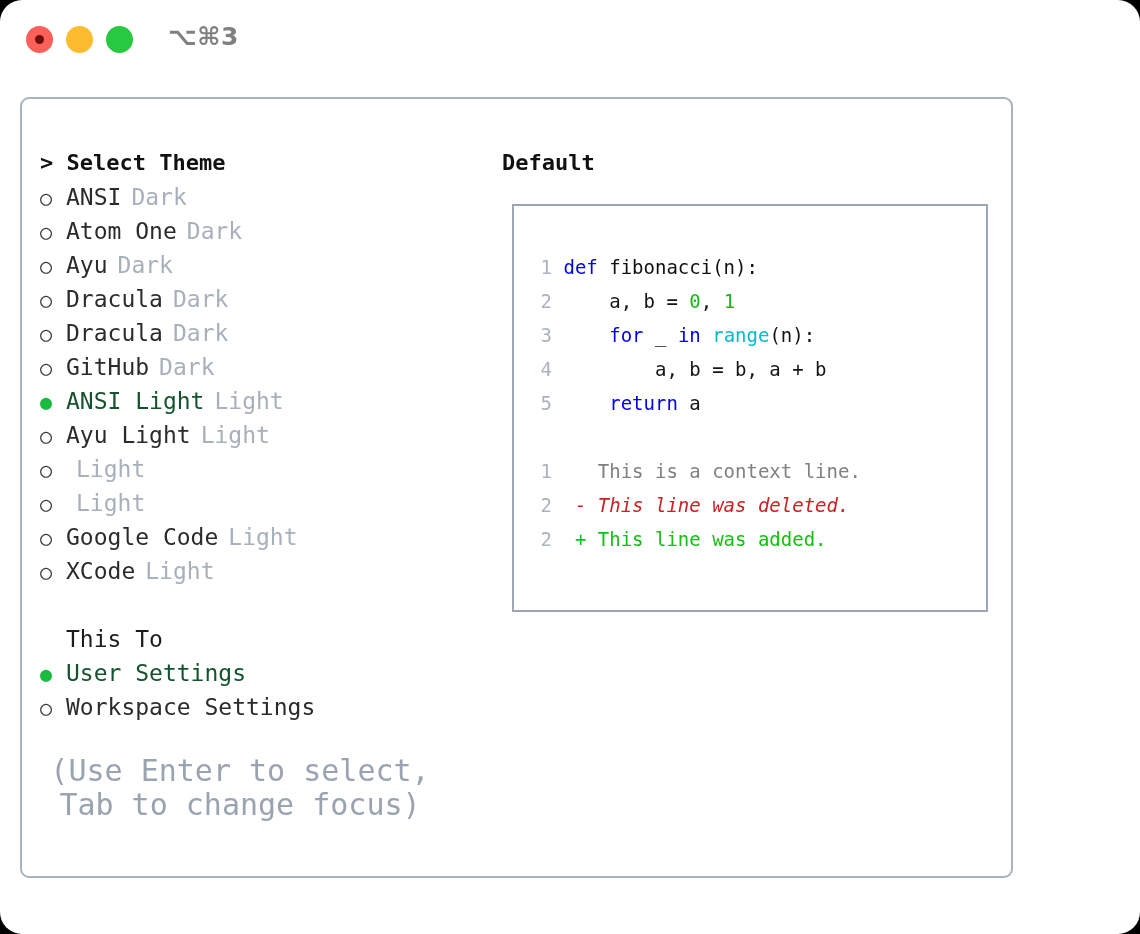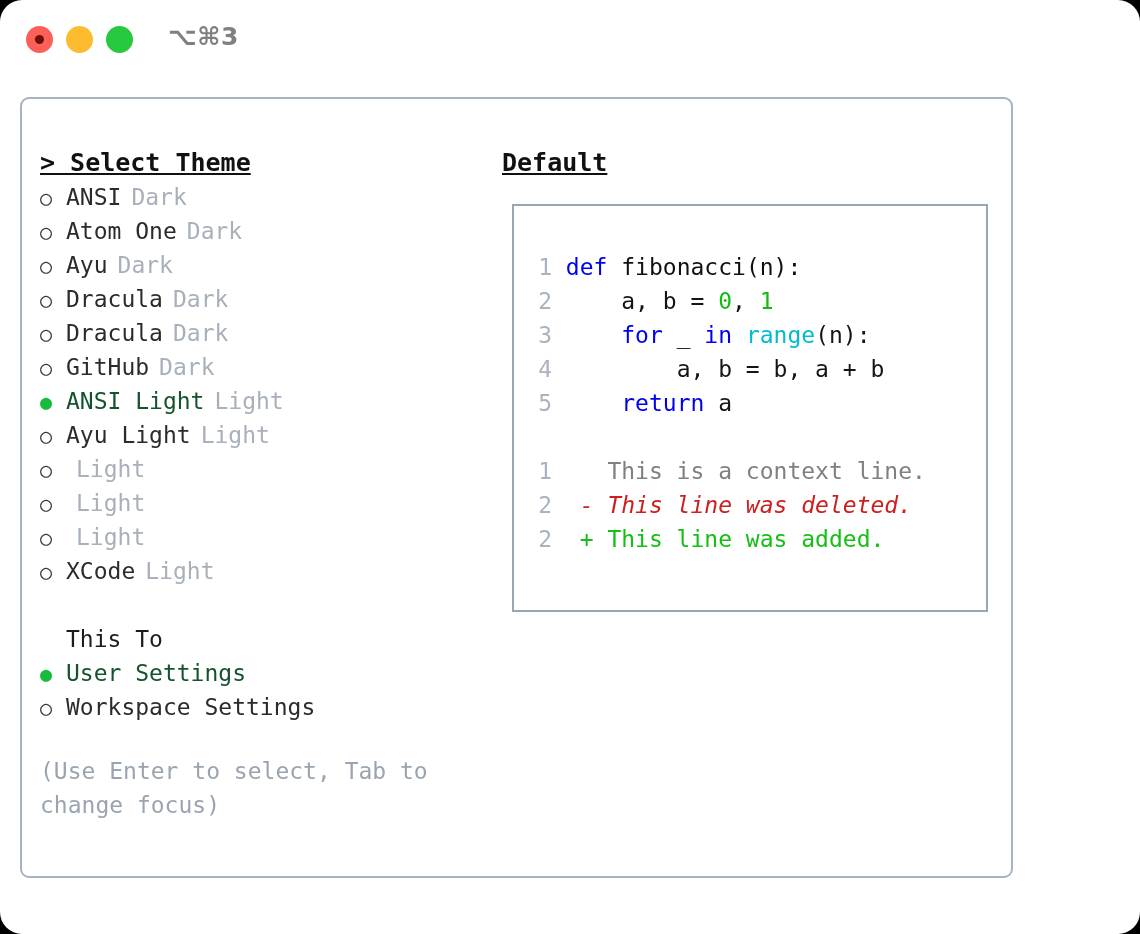--- a/index.html
+++ b/index.html
@@ -75,26 +75,25 @@
   }
 
   
   #left-col {
     position: absolute;
     left: 18px;
     top: 47px;
     width: 450px;
   }
   .section-title {
-    font-size: 25px;
+    font-size: 22px;
     font-weight: bold;
     color: #111111;
     line-height: 34px;
     white-space: pre;
-    text-decoration: underline;
   }
   .opt-row {
     display: flex;
     align-items: baseline;
     line-height: 34px;
     height: 34px;
     white-space: pre;
     font-size: 23px;
   }
   .bullet {
@@ -114,24 +113,25 @@
     margin-left: 26px;
     font-size: 23px;
     color: #1c1c1c;
     line-height: 34px;
     height: 34px;
     white-space: pre;
   }
   .spacer-row { height: 34px; }
   #hint {
     margin-top: 30px;
-    font-size: 23px;
+    font-size: 30px;
     line-height: 34px;
     color: #9aa4b1;
     width: 400px;
+    text-align: center;
   }
 
   
   #right-col {
     position: absolute;
     left: 480px;
     top: 47px;
     width: 490px;
   }
   #preview-box {
@@ -141,21 +141,21 @@
     width: 476px;
     height: 408px;
     border: 2px solid #9aa6b4;
     box-sizing: border-box;
     background: #ffffff;
   }
   #code {
     position: absolute;
     left: 16px;
     top: 44px;
-    font-size: 23px;
+    font-size: 19px;
     line-height: 34px;
     white-space: pre;
   }
   .code-line { white-space: pre; height: 34px; }
   .lnum {
     display: inline-block;
     width: 22px;
     text-align: right;
     color: #aab3bf;
   }
@@ -190,21 +190,21 @@
           <div class="opt-row"><span class="bullet">○</span><span class="opt-label">ANSI</span><span class="opt-kind">Dark</span></div>
           <div class="opt-row"><span class="bullet">○</span><span class="opt-label">Atom One</span><span class="opt-kind">Dark</span></div>
           <div class="opt-row"><span class="bullet">○</span><span class="opt-label">Ayu</span><span class="opt-kind">Dark</span></div>
           <div class="opt-row"><span class="bullet">○</span><span class="opt-label">Dracula</span><span class="opt-kind">Dark</span></div>
           <div class="opt-row"><span class="bullet">○</span><span class="opt-label">Dracula</span><span class="opt-kind">Dark</span></div>
           <div class="opt-row"><span class="bullet">○</span><span class="opt-label">GitHub</span><span class="opt-kind">Dark</span></div>
           <div class="opt-row selected"><span class="bullet">●</span><span class="opt-label">ANSI Light</span><span class="opt-kind">Light</span></div>
           <div class="opt-row"><span class="bullet">○</span><span class="opt-label">Ayu Light</span><span class="opt-kind">Light</span></div>
           <div class="opt-row"><span class="bullet">○</span><span class="opt-kind">Light</span></div>
           <div class="opt-row"><span class="bullet">○</span><span class="opt-kind">Light</span></div>
-          <div class="opt-row"><span class="bullet">○</span><span class="opt-kind">Light</span></div>
+          <div class="opt-row"><span class="bullet">○</span><span class="opt-label">Google Code</span><span class="opt-kind">Light</span></div>
           <div class="opt-row"><span class="bullet">○</span><span class="opt-label">XCode</span><span class="opt-kind">Light</span></div>
         </div>
 
       <div class="spacer-row"></div>
 
       <div class="group-heading">This To</div>
 
       <div id="apply-list">
           <div class="opt-row selected"><span class="bullet">●</span><span class="opt-label">User Settings</span></div>
           <div class="opt-row"><span class="bullet">○</span><span class="opt-label">Workspace Settings</span></div>

